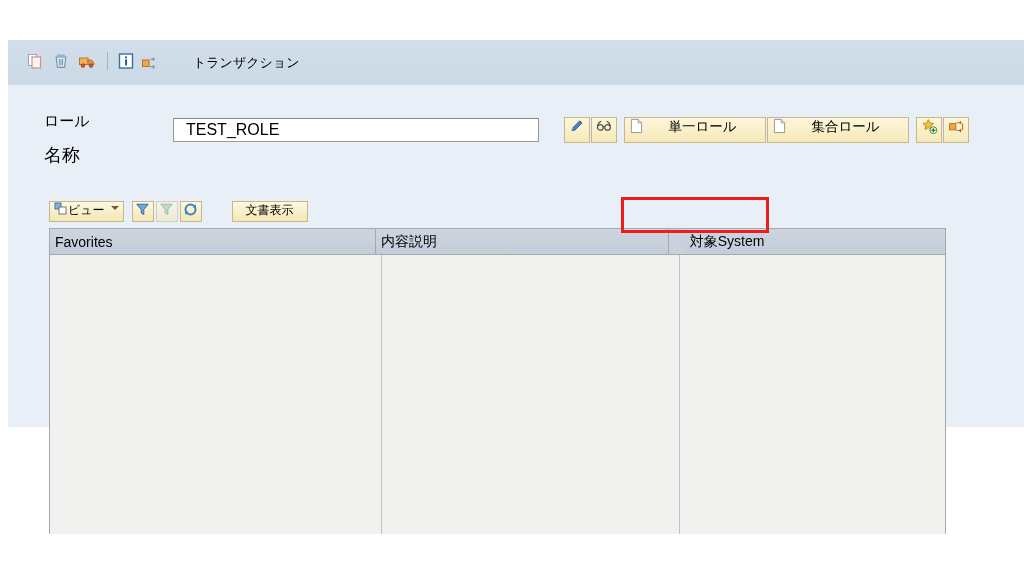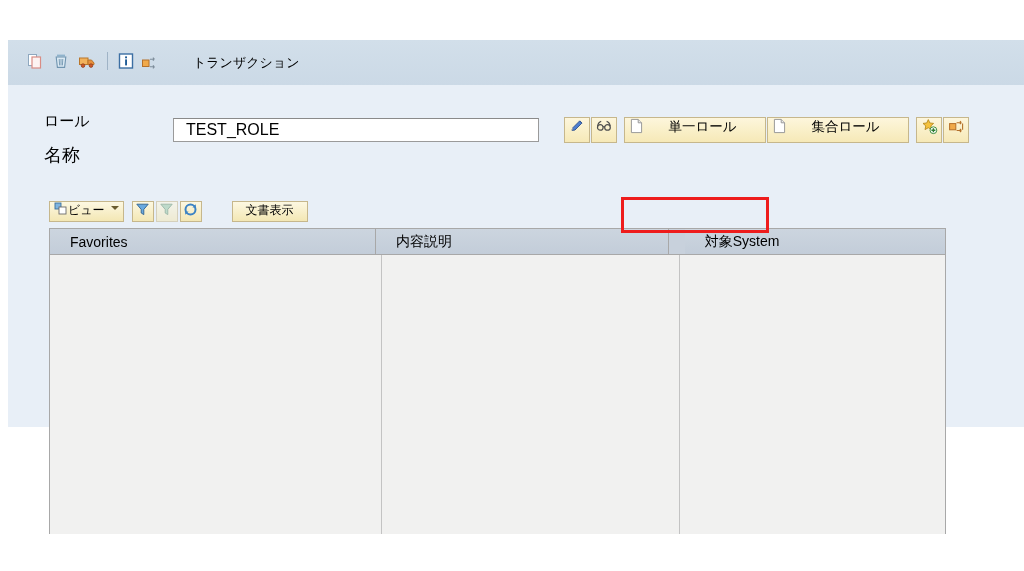--- a/index.html
+++ b/index.html
@@ -223,21 +223,21 @@
     height: 25px;
     background: #c8d1dc;
     border-bottom: 1px solid #a8a8a8;
   }
   .th {
     box-sizing: border-box;
     display: flex;
     align-items: center;
     font-size: 14px;
     color: #000;
-    padding-left: 20px;
+    padding-left: 5px;
     border-right: 1px solid #a8a8a8;
     white-space: nowrap;
     cursor: pointer;
     background: linear-gradient(180deg, #ccd5df 0%, #c3cdd9 100%);
   }
   .th.c0 { width: 332px; }
   .th.c1 { width: 298px; }
   .th.c2 { width: 265px; border-right: none; margin-left: 16px; }
   .tbody { display: flex; height: 279px; }
   .tcol { box-sizing: border-box; border-right: 1px solid #c3c3c3; background: #f1f1f0; }

